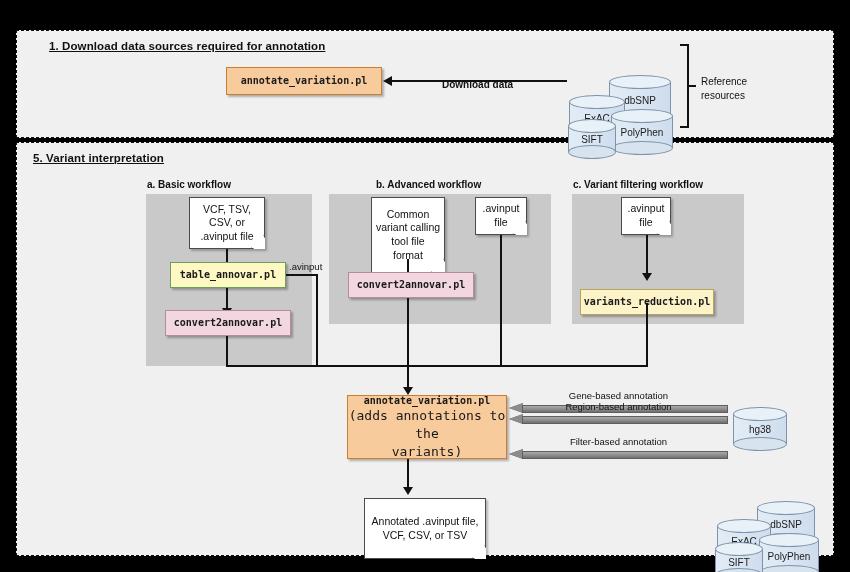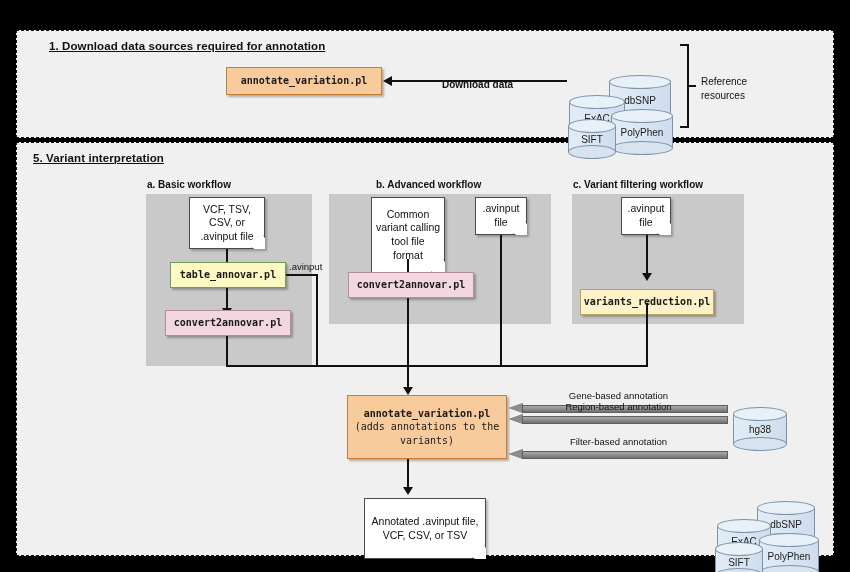--- a/index.html
+++ b/index.html
@@ -16,21 +16,21 @@
   .gpanel{position:absolute;background:#c9c9c9;}
 
   .wtitle{position:absolute;font-size:10px;font-weight:bold;color:#111;white-space:nowrap;}
 
   
   .pbox{position:absolute;box-sizing:border-box;border:1px solid #7a7a7a;
         display:flex;flex-direction:column;align-items:center;justify-content:center;
         font-family:"DejaVu Sans Mono","Liberation Mono",monospace;
         font-size:10px;font-weight:bold;color:#1a1a1a;text-align:center;line-height:1.35;
         box-shadow:1.5px 1.5px 2px rgba(0,0,0,.28);}
-  .pbox .sub{font-weight:normal;font-size:10px;}
+  .pbox .sub{font-weight:normal;font-size:13px;}
 
   .green{background:#fef9c3;border-color:#6f9d5c;}
   .pink{background:#f3d7e0;border-color:#b88b9c;}
   .yellow{background:#fcf3c9;border-color:#b5a65a;}
   .orange{background:#f8cb9d;border-color:#c97e32;}
 
   
   .note{position:absolute;background:#fff;border:1px solid #4a4a4a;box-sizing:border-box;
         display:flex;align-items:center;justify-content:center;text-align:center;
         font-size:10.5px;color:#111;line-height:1.3;

